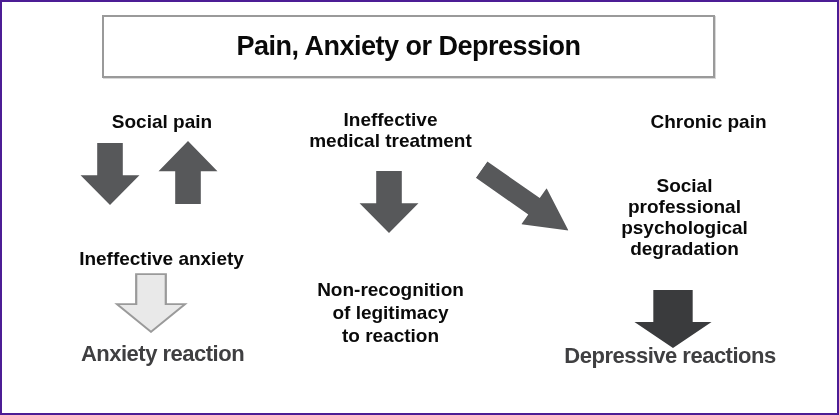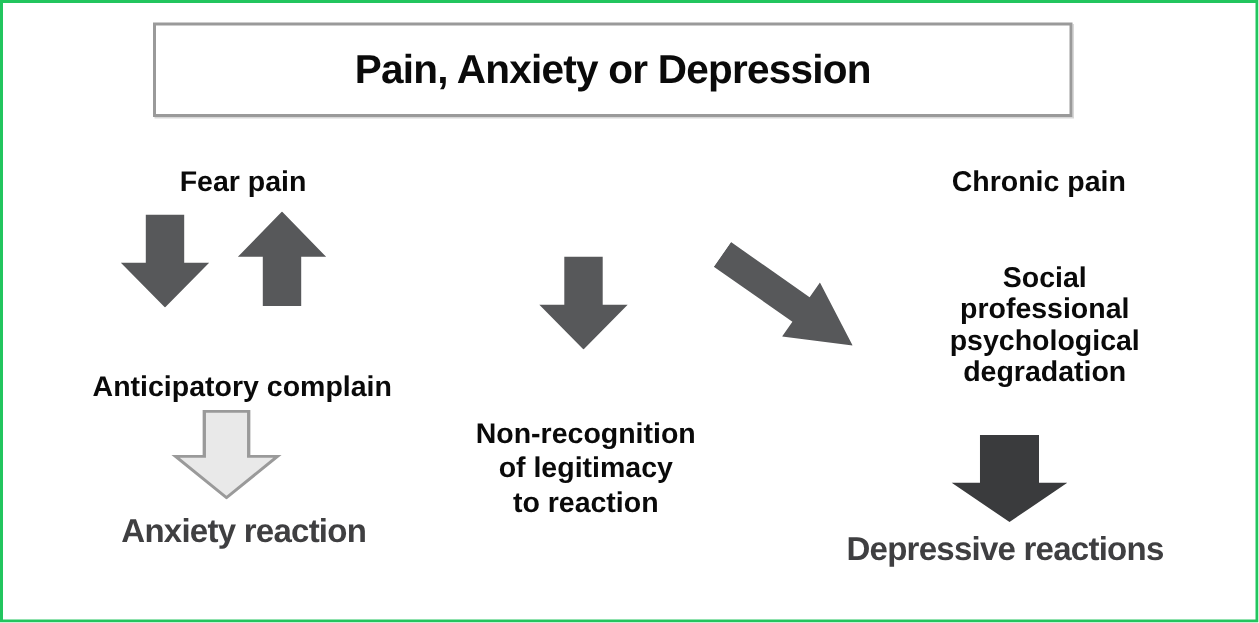--- a/index.html
+++ b/index.html
@@ -5,21 +5,21 @@
   * { margin: 0; padding: 0; box-sizing: border-box; }
   html, body { background: #ffffff; }
   body {
     font-family: "Liberation Sans", sans-serif;
     width: 839px; height: 415px;
   }
   .canvas {
     position: relative;
     width: 839px; height: 415px;
     background: #ffffff;
-    border: 2px solid #22c55e;
+    border: 2px solid #4c1d95;
     overflow: hidden;
   }
   .title-box {
     position: absolute;
     left: 100px; top: 13px;
     width: 613px; height: 63px;
     background: #ffffff;
     border: 2px solid #9a9a9a;
     box-shadow: 1px 1px 0 #d8d8d8;
     display: flex; align-items: center; justify-content: center;
@@ -54,70 +54,72 @@
 </style>
 </head>
 <body>
 
 <div class="canvas">
 
   <div class="title-box">
     <span class="title-text">Pain, Anxiety or Depression</span>
   </div>
 
-  <div class="label" style="left:60px; top:109px; width:200px;">Fear pain</div>
+  <div class="label" style="left:60px; top:109px; width:200px;">Social pain</div>
 
   <div class="arrow" style="left:76px; top:141px; width:64px; height:62px;">
     <svg viewBox="0 0 100 100" preserveAspectRatio="none">
       <polygon points="30,0 70,0 70,52 96,52 50,100 4,52 30,52" fill="#57585a"></polygon>
     </svg>
   </div>
 
   <div class="arrow" style="left:154px; top:139px; width:64px; height:63px;">
     <svg viewBox="0 0 100 100" preserveAspectRatio="none">
       <polygon points="30,100 70,100 70,48 96,48 50,0 4,48 30,48" fill="#57585a"></polygon>
     </svg>
   </div>
 
 
-  <div class="label" style="left:32px; top:246px; width:255px;">Anticipatory complain</div>
+  <div class="label" style="left:32px; top:246px; width:255px;">Ineffective anxiety</div>
 
   <div class="arrow" style="left:112px; top:271px; width:74px; height:60px;">
     <svg viewBox="0 0 100 100" preserveAspectRatio="none">
       <polygon points="30,2 70,2 70,52 96,52 50,98 4,52 30,52" stroke-width="3" fill="#e9e9e9" stroke="#9a9a9a"></polygon>
     </svg>
   </div>
 
   <div class="emphasis" style="left:18px; top:337px; width:285px;">Anxiety reaction</div>
 
+  <div class="label" style="left:286px; top:107px; width:205px;">Ineffective
+medical treatment</div>
 
   <div class="arrow" style="left:355px; top:169px; width:64px; height:62px;">
     <svg viewBox="0 0 100 100" preserveAspectRatio="none">
       <polygon points="30,0 70,0 70,52 96,52 50,100 4,52 30,52" fill="#57585a"></polygon>
     </svg>
   </div>
 
   <div class="arrow diag" style="left:470px; top:176px; width:106px; height:44px;">
     <svg viewBox="0 0 106 44" preserveAspectRatio="none">
       <polygon points="0,12 64,12 64,0 106,22 64,44 64,32 0,32" fill="#57585a"></polygon>
     </svg>
   </div>
 
   <div class="label lh23" style="left:286px; top:276px; width:205px;">Non-recognition
 of legitimacy
 to reaction</div>
 
-  <div class="label" style="left:588px; top:109px; width:205px;">Chronic pain</div>
+  <div class="label" style="left:604px; top:109px; width:205px;">Chronic pain</div>
 
-  <div class="label" style="left:592px; top:173px; width:205px;">Social
+  <div class="label" style="left:580px; top:173px; width:205px;">Social
 professional
 psychological
 degradation</div>
 
   <div class="arrow" style="left:630px; top:288px; width:82px; height:58px;">
     <svg viewBox="0 0 100 100" preserveAspectRatio="none">
       <polygon points="26,0 74,0 74,55 97,55 50,100 3,55 26,55" fill="#3a3b3d"></polygon>
     </svg>
   </div>
 
-  <div class="emphasis" style="left:518px; top:349px; width:300px;">Depressive reactions</div>
+  <div class="emphasis" style="left:518px; top:339px; width:300px;">Depressive reactions</div>
 
 </div>
 
 </body></html>

